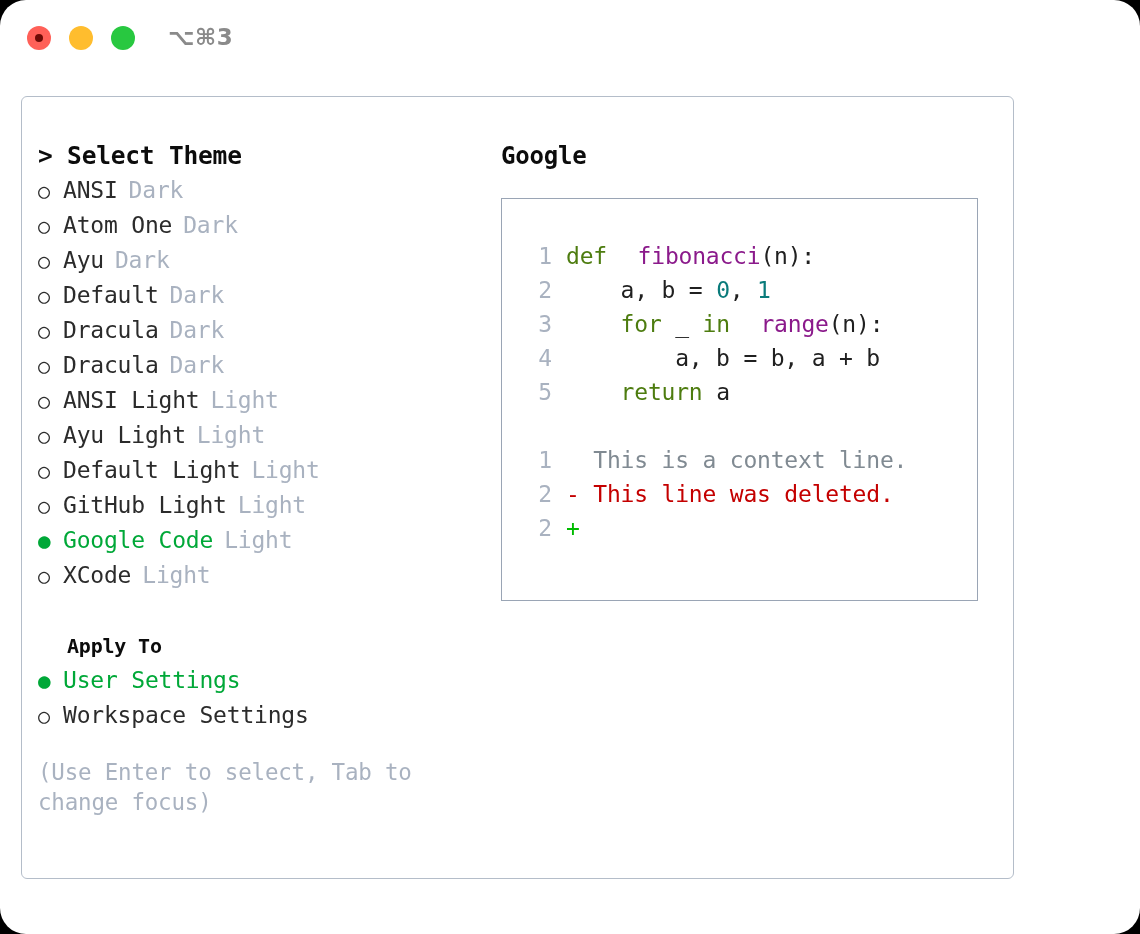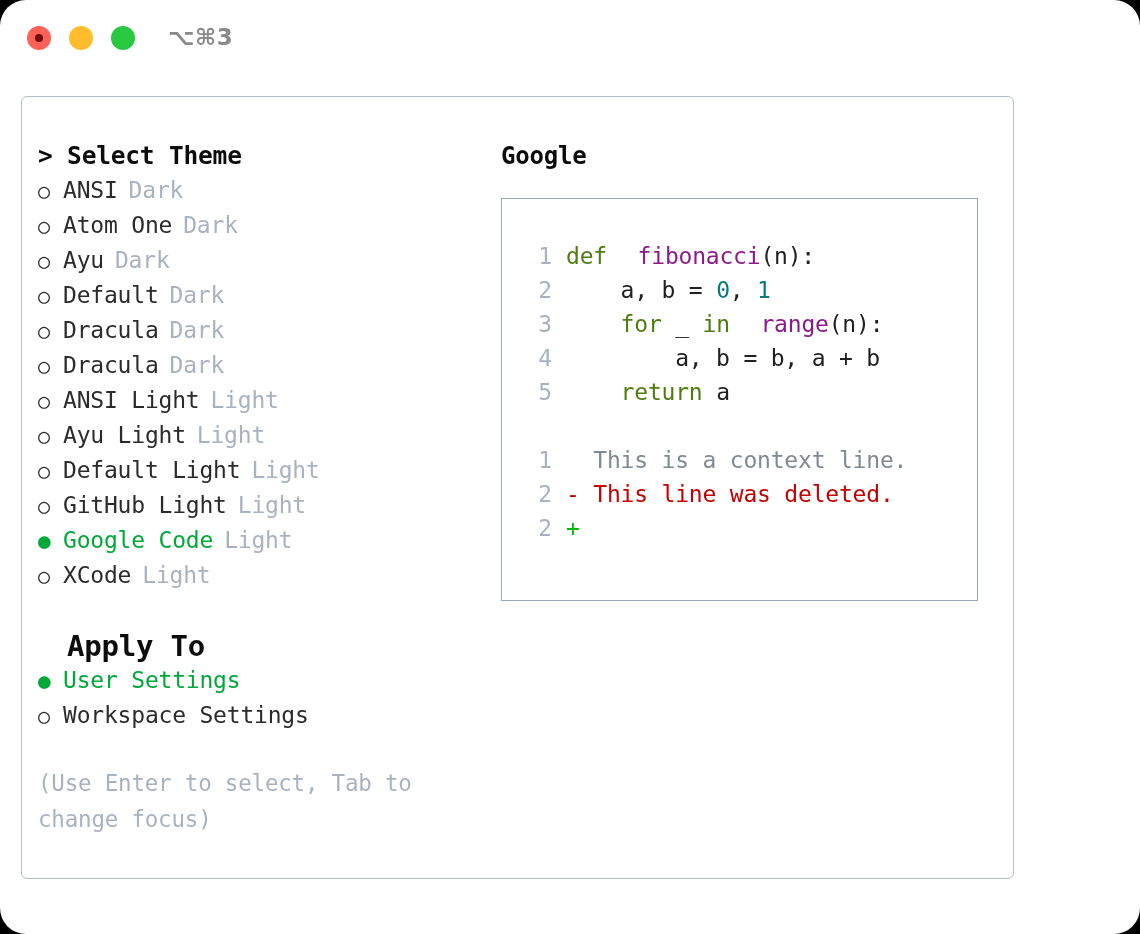--- a/index.html
+++ b/index.html
@@ -132,33 +132,33 @@
   .theme-name { color: #2b2b2b; }
   .theme-row.is-selected .theme-name { color: #00a838; }
   .theme-tag {
     color: #a9b2c0;
     margin-left: 11px;
   }
 
   #apply-block { margin-top: 36px; }
 
   #apply-header {
-    font-size: 29px;
+    font-size: 20px;
     font-weight: 700;
     color: #0c0c0c;
     line-height: 34px;
     padding-left: 29px;
     white-space: pre;
     letter-spacing: -0.2px;
   }
 
   #hint-text {
-    margin-top: 32px;
+    margin-top: 24px;
     font-size: 22.5px;
-    line-height: 36px;
+    line-height: 30px;
     color: #a9b2c0;
     width: 410px;
     white-space: pre-wrap;
     letter-spacing: -0.2px;
   }
 
   
   #preview-column {
     position: absolute;
     left: 479px;

